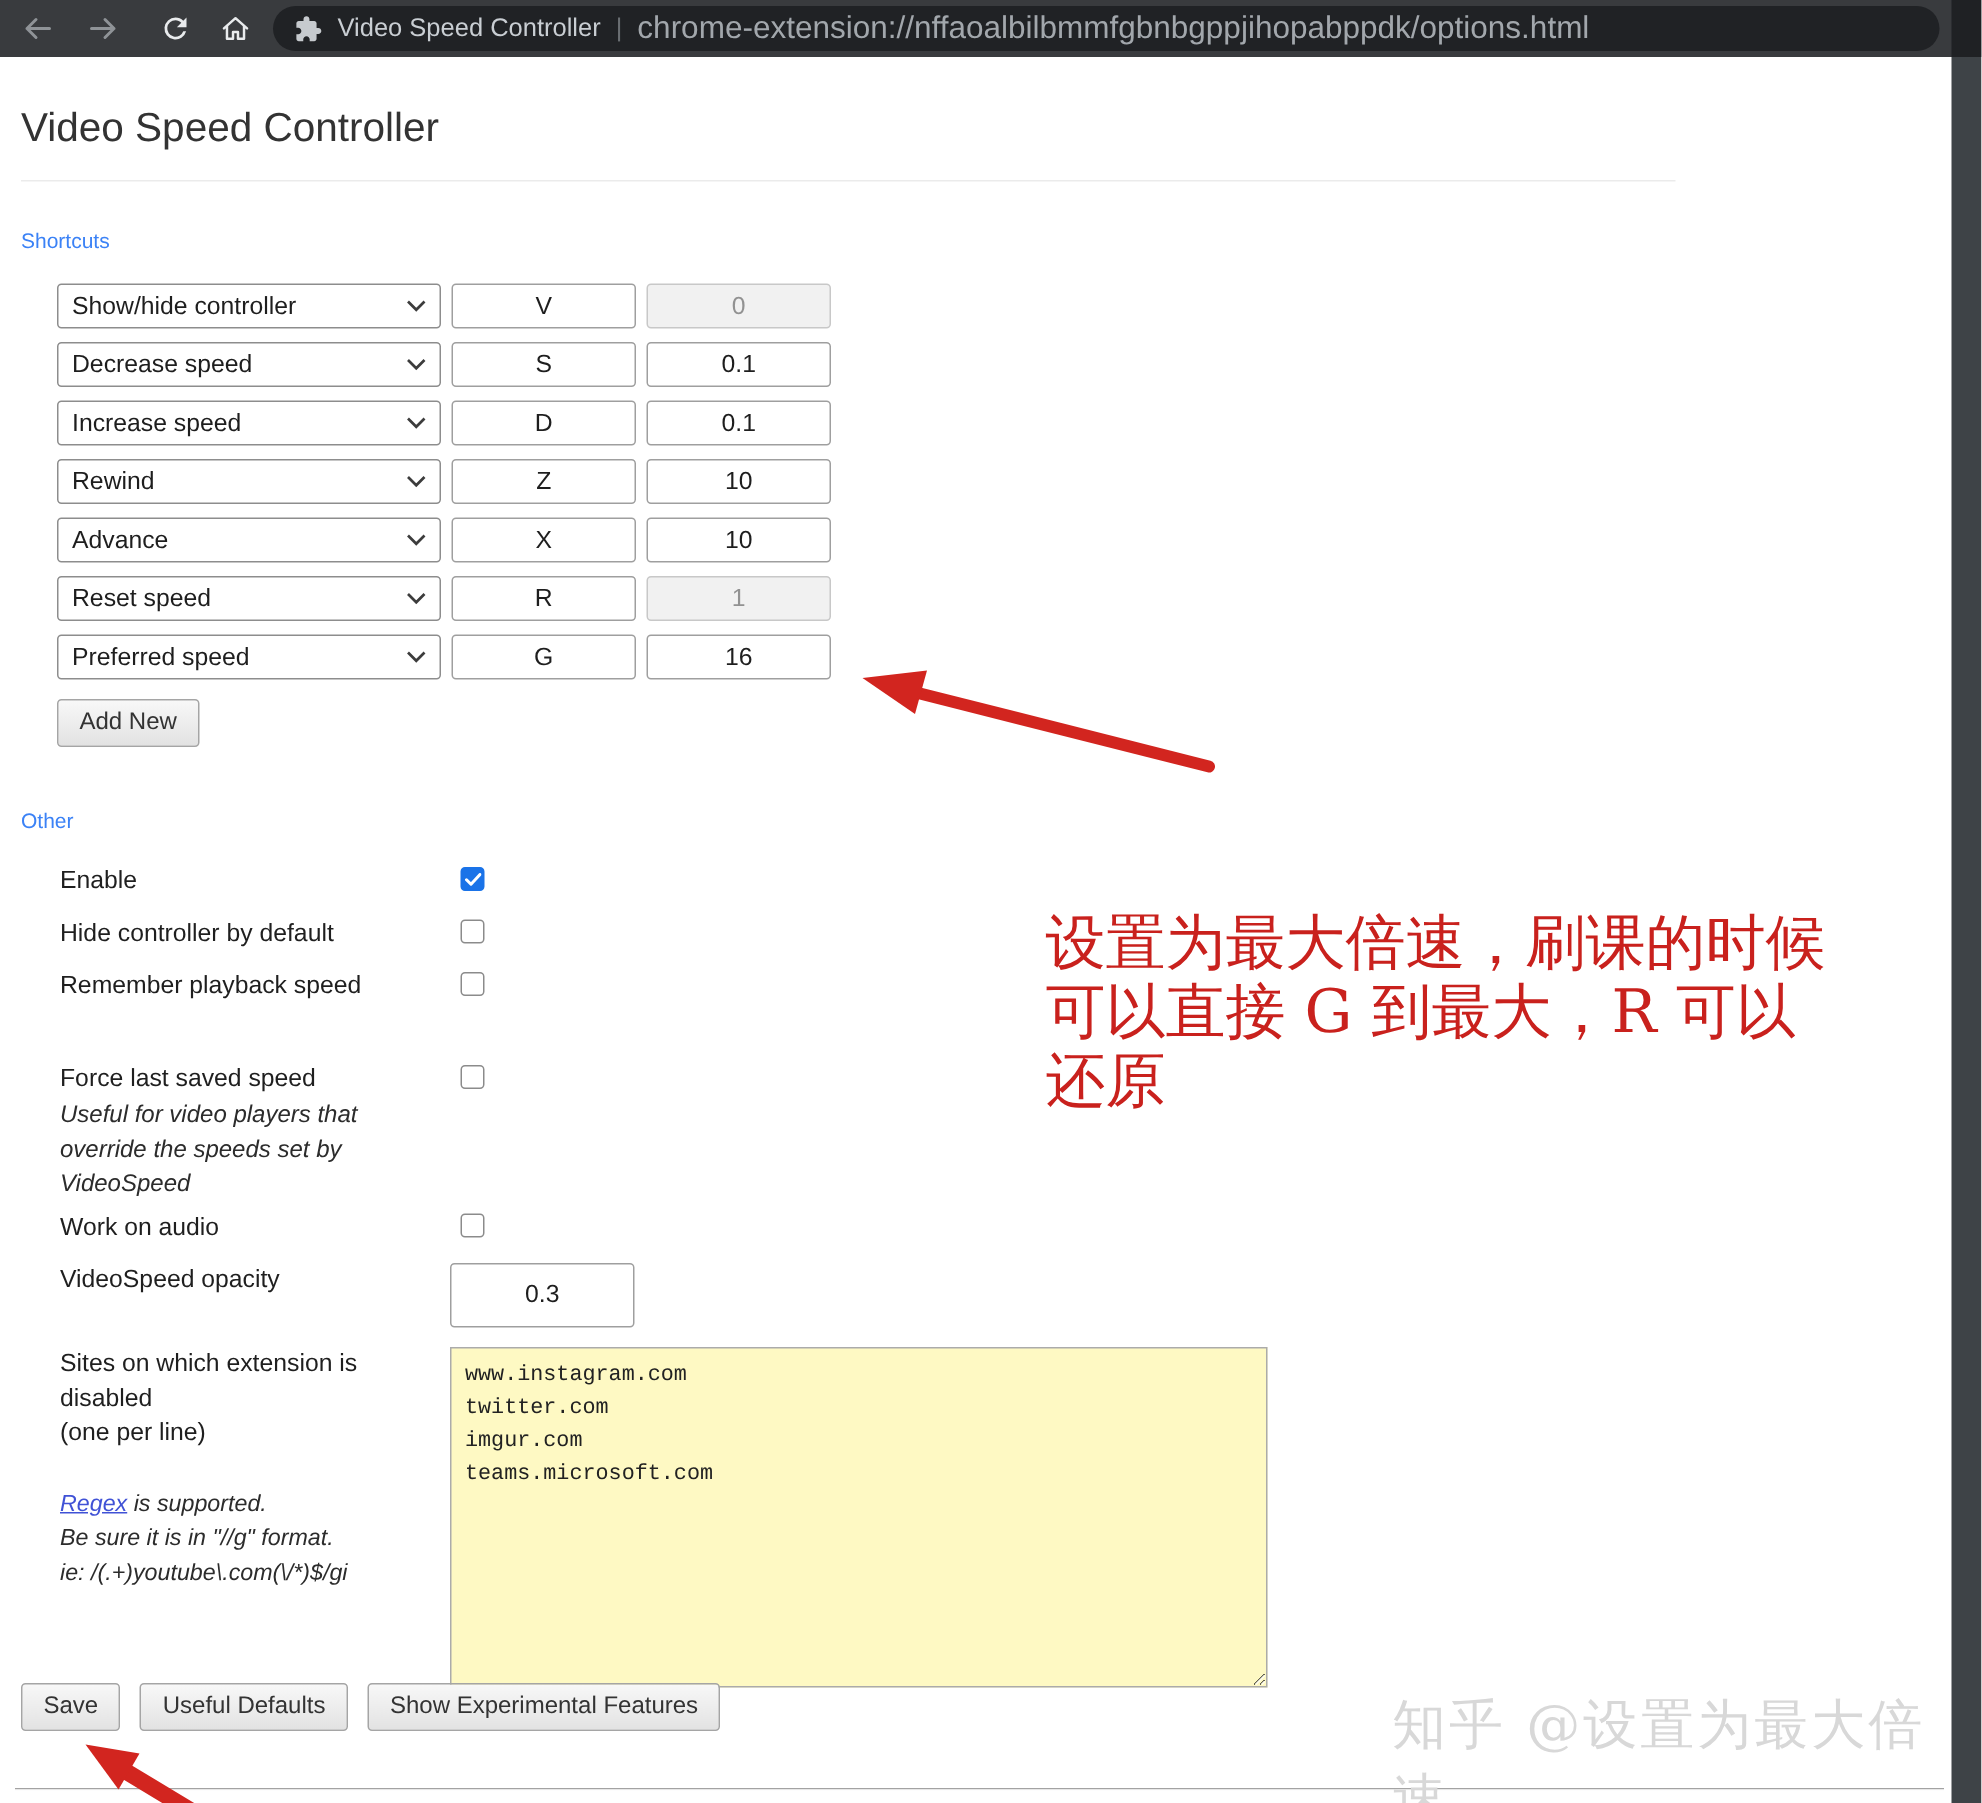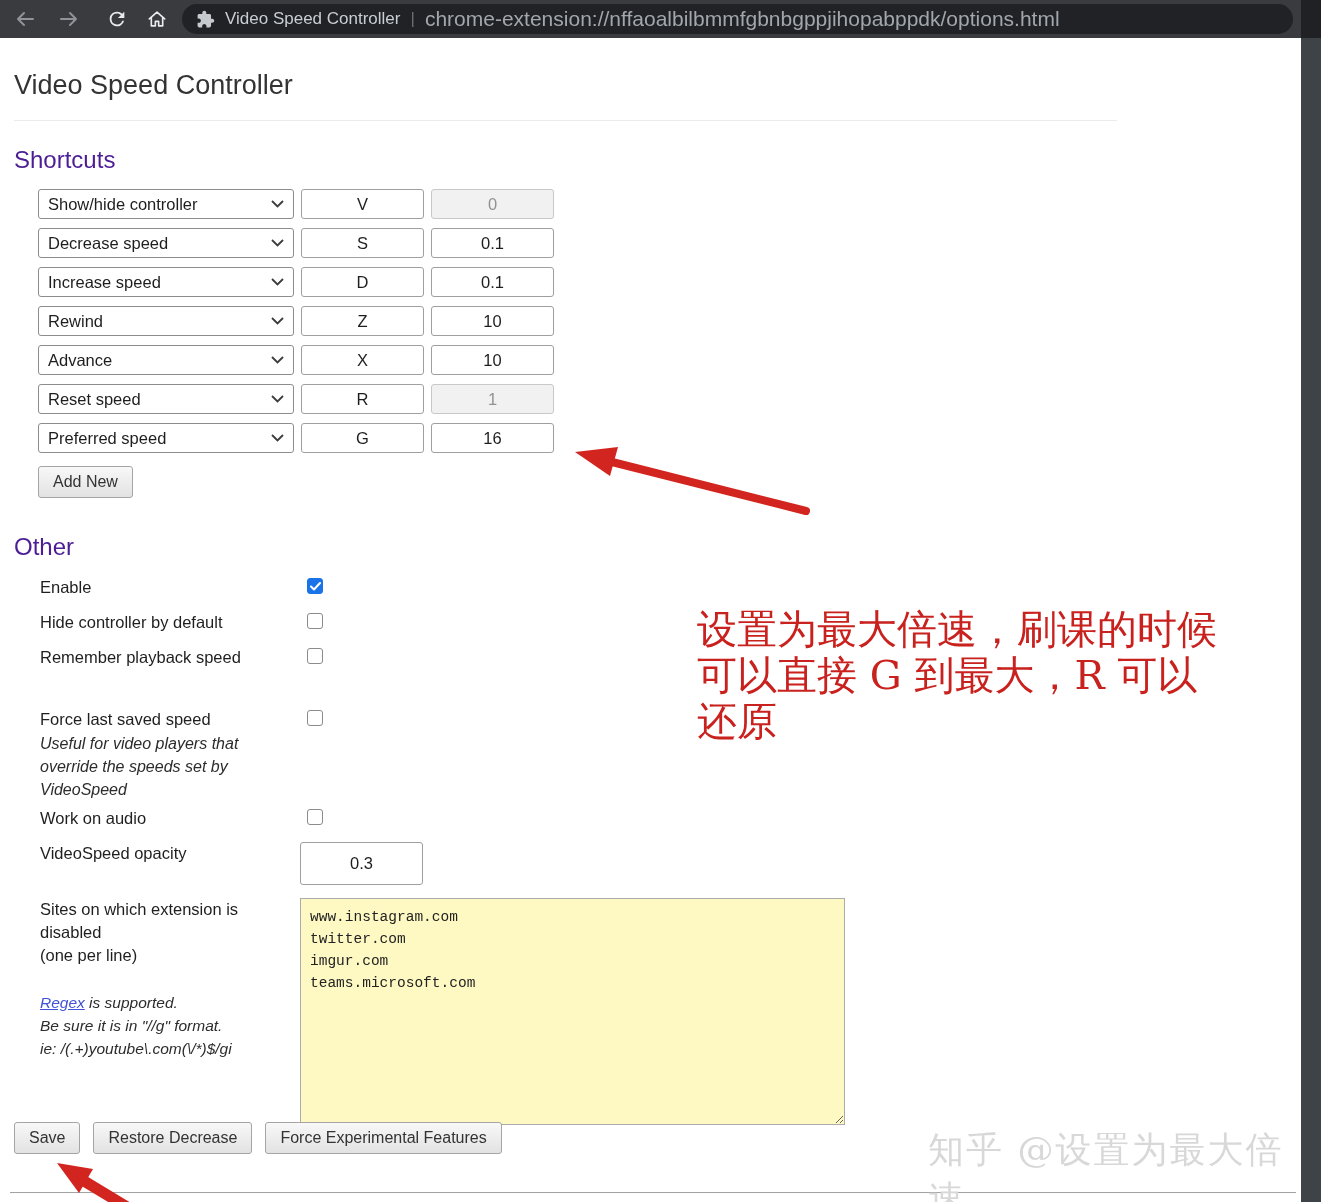--- a/index.html
+++ b/index.html
@@ -26,21 +26,21 @@
 
   .right-strip { position:absolute; top:38px; right:0; width:20px; height:1164px;
     background:#3e4347; z-index:4; }
   .right-strip-top { position:absolute; top:0; right:0; width:20px; height:38px;
     background:#1f2124; z-index:6; }
 
   
   .content { position:absolute; top:38px; left:0; width:1301px; padding:30px 0 0 14px; }
   h1.page-title { font-size:27px; font-weight:400; color:#333; line-height:34px; }
   .hr1 { border:none; border-top:1px solid #ebebeb; width:1103px; margin-top:18px; }
-  h2.section { font-size:24px; font-weight:400; color:#4c1d95; line-height:26px; }
+  h2.section { font-size:14px; font-weight:400; color:#3b82f6; line-height:26px; }
   .sec-shortcuts { margin-top:26px; margin-bottom:16px; }
   .sec-other { margin-top:36px; margin-bottom:16px; }
 
   .shortcut-row { display:flex; align-items:center; gap:7px; margin:0 0 9px 24px; }
   .sel { width:256px; height:30px; border:1px solid #8d8d8d; border-radius:3px;
     background:#fff; display:flex; align-items:center; justify-content:space-between;
     padding:0 9px; font-size:16.5px; color:#1e1e1e; cursor:default; }
   .txt { width:123px; height:30px; border:1px solid #9f9f9f; border-radius:3px;
     background:#fff; text-align:center; font-size:16.5px; color:#1e1e1e;
     font-family:"Liberation Sans", sans-serif; }
@@ -262,22 +262,22 @@
       </div>
       <textarea class="bl-area" spellcheck="false" style="">www.instagram.com
 twitter.com
 imgur.com
 teams.microsoft.com</textarea>
     </div>
   </div>
 
   <div class="footer">
     <button class="btn">Save</button>
-    <button class="btn">Restore Decrease</button>
-    <button class="btn">Force Experimental Features</button>
+    <button class="btn">Useful Defaults</button>
+    <button class="btn">Show Experimental Features</button>
   </div>
   <hr class="hr2">
 
   <div class="cn-note">设置为最大倍速，刷课的时候
 可以直接 G 到最大，R 可以
 还原</div>
   <div class="watermark">知乎 @设置为最大倍速</div>
 
   <svg class="svg-overlay">
     <g>

